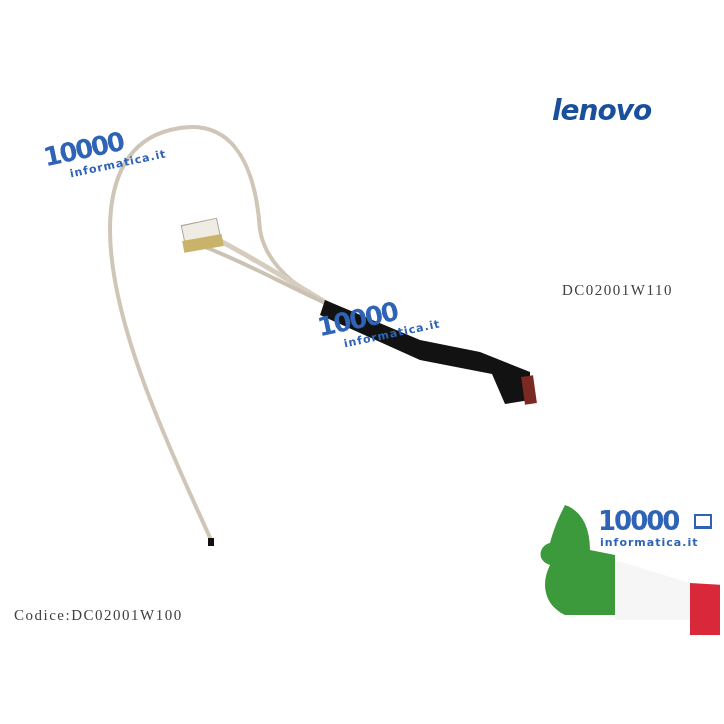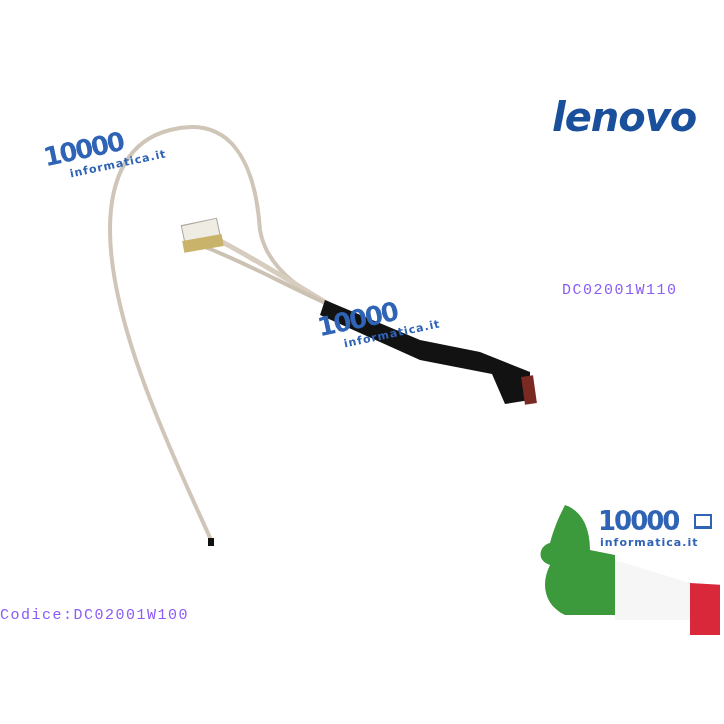--- a/index.html
+++ b/index.html
@@ -1,19 +1,19 @@
 <!DOCTYPE html>
 <html><head>
 <meta charset="utf-8">
 <style>
   html, body { margin:0; padding:0; background:#ffffff; }
   #stage { position:relative; width:724px; height:724px; overflow:hidden; background:#ffffff; font-family:"DejaVu Sans", sans-serif; }
   .abs { position:absolute; }
-  .brand { font-family:"DejaVu Sans", sans-serif; font-weight:bold; font-style:italic; color:#1a4f9c; font-size:40px; letter-spacing:-1px; }
-  .code { font-family:Liberation Mono, monospace; color:#8b5cf6; font-size:15px; letter-spacing:1.5px; }
+  .brand { font-family:"DejaVu Sans", sans-serif; font-weight:bold; font-style:italic; color:#1a4f9c; font-size:28px; letter-spacing:-1px; }
+  .code { font-family:Liberation Serif, serif; color:#404040; font-size:15px; letter-spacing:1.5px; }
   .wm-num { font-family:"DejaVu Sans", sans-serif; font-weight:bold; color:#2f63b5; letter-spacing:-2px; }
   .wm-sub { font-family:"DejaVu Sans", sans-serif; font-weight:bold; color:#2f63b5; letter-spacing:1px; }
 </style>
 </head>
 <body>
 
 <div id="stage">
 
   <svg class="abs" style="left:0;top:0" width="724" height="724">
 
@@ -39,21 +39,21 @@
     <div class="wm-num" style="font-size:26px;">10000</div>
     <div class="wm-sub" style="font-size:11px;margin-left:22px;">informatica.it</div>
   </div>
 
   <div class="abs" style="left:318px;top:300px;transform:rotate(-12deg);">
     <div class="wm-num" style="font-size:26px;">10000</div>
     <div class="wm-sub" style="font-size:11px;margin-left:22px;">informatica.it</div>
   </div>
 
   <div class="abs code" style="left:562px;top:282px;">DC02001W110</div>
-  <div class="abs code" style="left:0;top:607px;">Codice:DC02001W100</div>
+  <div class="abs code" style="left:14px;top:607px;">Codice:DC02001W100</div>
 
   <svg class="abs" style="left:535px;top:505px" width="185" height="130">
     <path d="M30,0 C45,5 55,20 55,45 L80,50 L80,110 L30,110 C10,100 5,80 15,60 C0,55 5,40 15,38 C20,20 25,10 30,0 Z" fill="#3c9a3c"></path>
     <path d="M80,55 L155,78 L155,115 L80,115 Z" fill="#f6f6f6"></path>
     <path d="M155,78 L190,80 L190,130 L155,130 Z" fill="#d8283a"></path>
   </svg>
 
   <div class="abs" style="left:598px;top:506px;">
     <div class="wm-num" style="font-size:26px;">10000</div>
     <div class="wm-sub" style="font-size:11px;margin-left:2px;color:#2f63b5">informatica.it</div>

